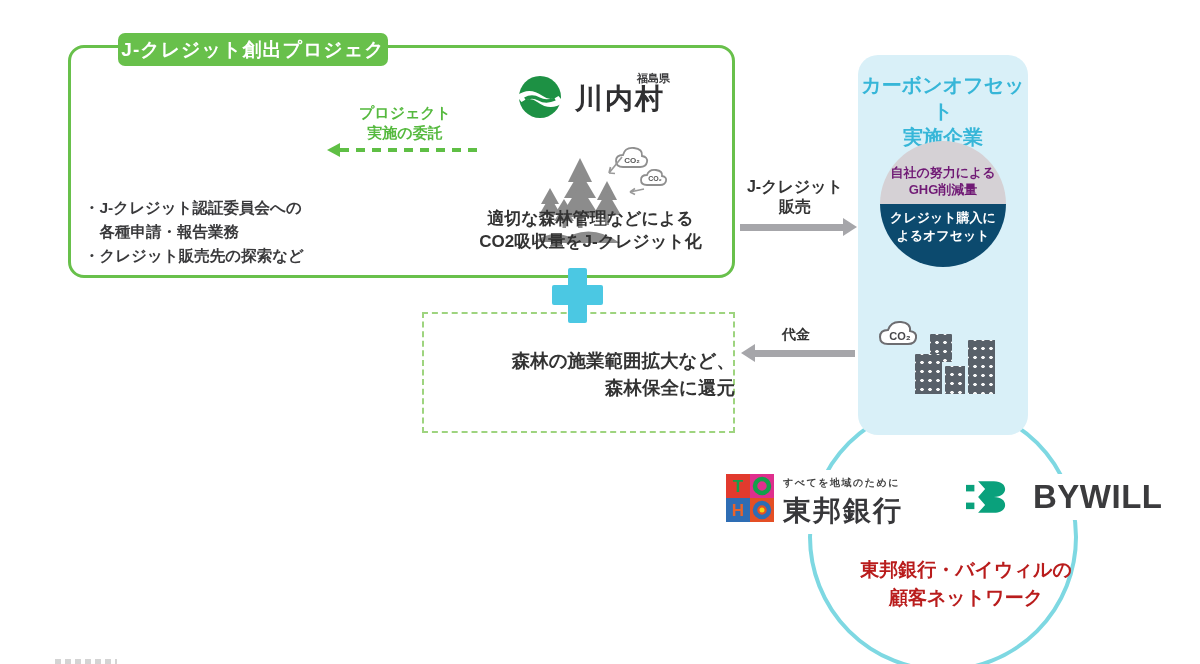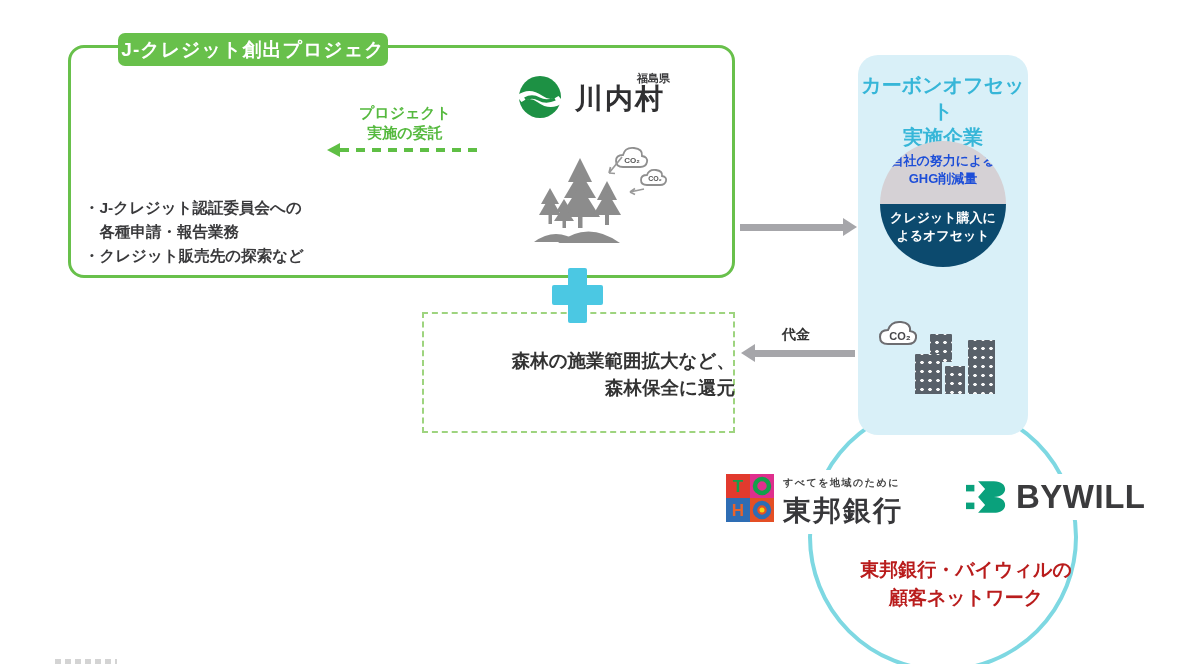--- a/index.html
+++ b/index.html
@@ -6,21 +6,21 @@
   #canvas{position:relative;width:1200px;height:664px;background:#fff;overflow:hidden;
           font-family:"Liberation Sans",sans-serif;color:#3a3a3c;}
   .abs{position:absolute;}
 
   
   .project-box{left:68px;top:45px;width:661px;height:227px;border:3px solid #68c04b;border-radius:16px;background:#fff;z-index:1;}
   .title-badge{left:118px;top:33px;width:270px;height:33px;background:#68c04b;border-radius:7px;
                color:#fff;font-weight:bold;font-size:19px;line-height:33px;text-align:center;letter-spacing:1px;z-index:4;}
 
   
-  .logo-row{display:flex;align-items:center;gap:9px;}
+  .logo-row{display:flex;align-items:center;gap:26px;}
   .bywill-word{font-weight:800;color:#3b3b3d;letter-spacing:.5px;}
 
   .tasks{left:84px;top:196px;font-size:15.5px;font-weight:600;line-height:1.55;color:#3a3a3c;z-index:2;}
 
   .delegation-label{left:346px;top:103px;width:118px;text-align:center;color:#55b93e;font-weight:bold;font-size:15px;line-height:1.3;z-index:2;}
   .dash-arrow{left:340px;top:148px;width:138px;height:4px;z-index:2;
       background-image:repeating-linear-gradient(90deg,#5fbf45 0 9px,transparent 9px 16px);}
   .dash-arrow::before{content:"";position:absolute;left:-13px;top:-5px;border-right:13px solid #5fbf45;
       border-top:7px solid transparent;border-bottom:7px solid transparent;}
 
@@ -37,21 +37,21 @@
   .harrow.left::before{content:"";position:absolute;left:-13px;top:-6px;border-right:14px solid #a6a6aa;
       border-top:9.5px solid transparent;border-bottom:9.5px solid transparent;}
   .arrow-label{font-weight:bold;font-size:16px;color:#333;text-align:center;line-height:1.25;z-index:3;}
 
   
   .offset-box{left:858px;top:55px;width:170px;height:380px;background:#d9f0f8;border-radius:20px;z-index:2;}
   .offset-title{left:858px;top:72px;width:170px;text-align:center;color:#36b6d8;font-weight:bold;font-size:20px;line-height:1.3;z-index:3;}
   .emission-circle{left:880px;top:141px;width:126px;height:126px;border-radius:50%;overflow:hidden;z-index:3;}
   .half{width:100%;height:63px;display:flex;flex-direction:column;justify-content:center;align-items:center;
         font-size:13px;font-weight:bold;line-height:1.35;}
-  .half.top{background:#d5d1d5;color:#1d4ed8;padding-bottom:5px;box-sizing:border-box;}
+  .half.top{background:#d5d1d5;color:#701a75;justify-content:flex-end;padding-bottom:5px;box-sizing:border-box;}
   .half.bottom{background:#0c4a6e;color:#fff;justify-content:flex-start;padding-top:5px;box-sizing:border-box;}
 
   .buildings{left:908px;top:326px;width:96px;height:68px;z-index:3;}
   .bldg{position:absolute;background:#586069;
         background-image:radial-gradient(rgba(255,255,255,.95) 1.6px,transparent 1.8px);
         background-size:8px 9px;background-position:3px 4px;}
 
   
   .return-box{left:422px;top:312px;width:309px;height:117px;border:2px dashed #9ed47f;background:#fff;z-index:1;}
   .return-text{left:422px;top:348px;width:313px;text-align:right;font-size:18.5px;font-weight:bold;line-height:1.45;color:#333;z-index:2;}
@@ -137,21 +137,29 @@
       <path d="M95,25 q-7,0 -7,-6 q0,-6 7,-6 q2,-8 11,-7 q9,1 8,8 q6,1 5,6 q-1,5 -7,5 z"></path>
       <path d="M119,43 q-6,0 -6,-5 q0,-5 6,-5 q2,-6 9,-5 q7,1 6,6 q5,1 4,5 q-1,4 -6,4 z"></path>
     </g>
     <text x="104" y="21" font-size="8" font-weight="bold" fill="#555" text-anchor="middle">CO₂</text>
     <text x="127" y="39" font-size="7" font-weight="bold" fill="#555" text-anchor="middle">CO₂</text>
     <g stroke="#9a9a9a" stroke-width="1.7" fill="none">
       <path d="M94,15 L81,31 M81,31 l1.5,-6 M81,31 l6,.5"></path>
       <path d="M116,47 L102,50 M102,50 l5,-3.5 M102,50 l5,2.5"></path>
     </g>
   </svg>
-
+  <div class="abs forest-caption">
+    <div>適切な森林管理などによる</div>
+    <div>CO2吸収量をJ-クレジット化</div>
+  </div>
+
+  <div class="abs arrow-label" style="left:735px;top:177px;width:120px;">
+    <div>J-クレジット</div>
+    <div>販売</div>
+  </div>
   <div class="abs harrow right" style="left:740px;top:224px;width:104px;"></div>
 
   <div class="abs arrow-label" style="left:766px;top:326px;width:60px;font-size:14px;">代金</div>
   <div class="abs harrow left" style="left:754px;top:350px;width:101px;"></div>
 
   <div class="abs offset-box"></div>
   <div class="abs offset-title">
     <div>カーボンオフセット</div>
     <div>実施企業</div>
   </div>

